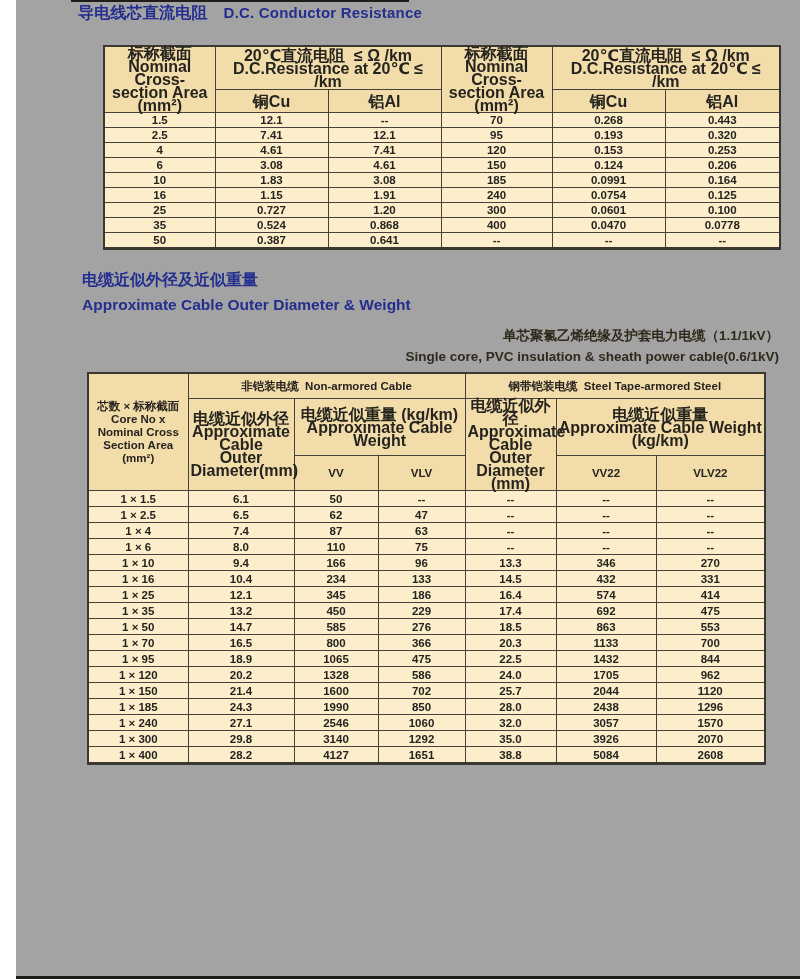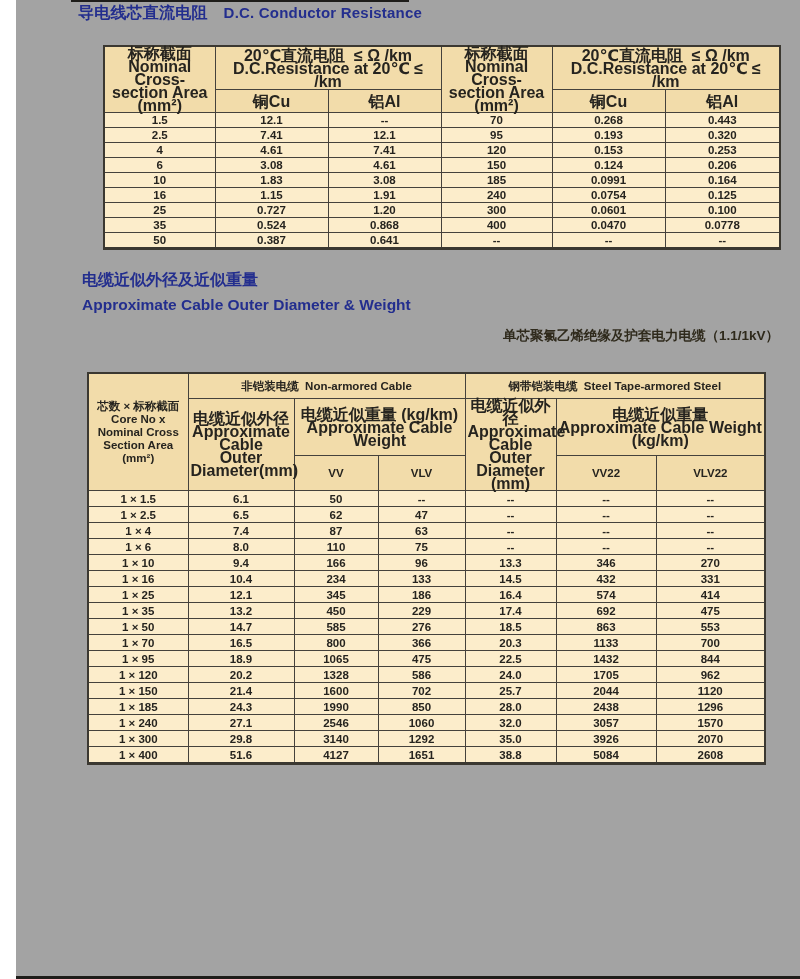--- a/index.html
+++ b/index.html
@@ -185,20 +185,21 @@
           </tr>
         </tbody>
     </table>
   </div>
 
   <div class="title-line" style="left:66px;top:270px;font-size:16px;">电缆近似外径及近似重量</div>
   <div class="title-line" style="left:66px;top:296px;">Approximate Cable Outer Diameter  &amp; Weight</div>
 
   <div class="subtitle">
     <div class="zh">单芯聚氯乙烯绝缘及护套电力电缆（1.1/1kV）</div>
+    <div class="en">Single core, PVC insulation &amp; sheath power cable(0.6/1kV)</div>
   </div>
 
   <div class="tbl-wrap" style="left:71px;top:372px;width:677px;">
     <table class="dtable t2">
       <colgroup>
         <col style="width:100px">
           <col style="width:106px">
           <col style="width:84px">
           <col style="width:87px">
         <col style="width:91px">
@@ -375,21 +376,21 @@
             <td>1 × 300</td>
             <td>29.8</td>
             <td>3140</td>
             <td>1292</td>
             <td>35.0</td>
             <td>3926</td>
             <td>2070</td>
           </tr>
           <tr>
             <td>1 × 400</td>
-            <td>51.6</td>
+            <td>28.2</td>
             <td>4127</td>
             <td>1651</td>
             <td>38.8</td>
             <td>5084</td>
             <td>2608</td>
           </tr>
         </tbody>
     </table>
   </div>
 

